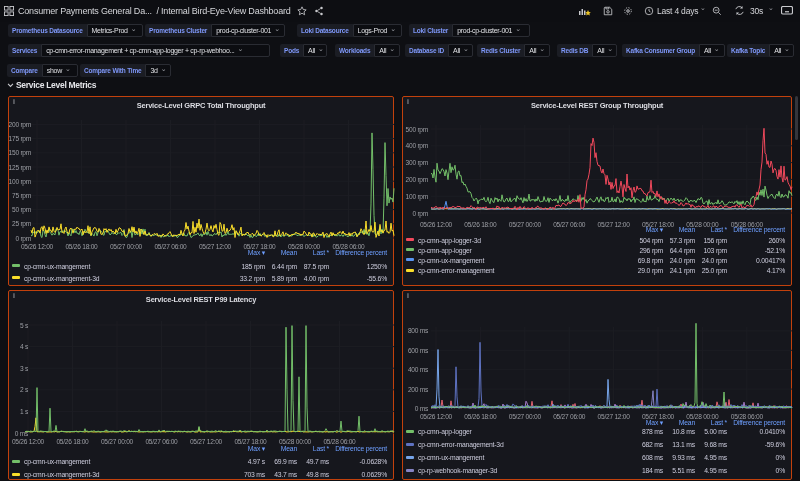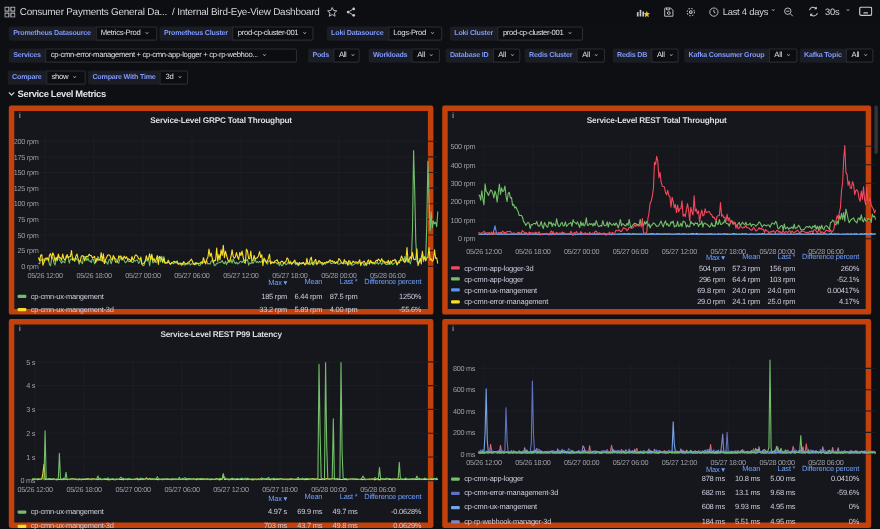--- a/index.html
+++ b/index.html
@@ -1,19 +1,19 @@
 <!DOCTYPE html>
 <html><head><meta charset="utf-8"><style>
 * { margin:0; padding:0; box-sizing:border-box; }
 html,body { width:800px; height:481px; background:#0e0f13; overflow:hidden;
   font-family:"Liberation Sans",sans-serif; }
 .nav { position:absolute; left:0; top:0; width:800px; height:22px; background:#0d0e12;
   display:flex; align-items:center; }
 .navtitle { color:#d5d6da; font-size:9px; letter-spacing:-0.2px; font-weight:500; white-space:nowrap; }
-.panel { position:absolute; background:#16171d; border:5px solid #c2410c; border-radius:2px; }
+.panel { position:absolute; background:#16171d; border:1px solid #c2410c; border-radius:2px; }
 .ptitle { position:absolute; top:4px; left:0; width:100%; text-align:center; color:#dcdde3;
   font-size:7.5px; letter-spacing:-0.2px; font-weight:bold; }
 .pinfo { position:absolute; top:1px; left:4px; color:#8e9096; font-size:7px; font-weight:bold; }
 .ax { fill:#9d9fa5; font-size:6.6px; letter-spacing:-0.25px; font-family:"Liberation Sans",sans-serif; }
 .lhdr,.lrow { position:absolute; left:0; width:100%; height:11px; font-size:6.8px; letter-spacing:-0.2px; }
 .lh { position:absolute; color:#6e9fff; font-weight:500; white-space:nowrap; }
 .lv { position:absolute; color:#ccccdc; white-space:nowrap; }
 .lname { color:#ccccdc; white-space:nowrap; }
 .dash { display:inline-block; width:8px; height:3px; border-radius:1px; margin:0 4px 1px 3px; flex:none; }
 .lrow { display:flex; align-items:center; }
@@ -210,21 +210,21 @@
       <span class="dash" style="background:#FADE2A"></span>
       <span class="lname">cp-cmn-ux-mangement-3d</span>
       <div class="lv" style="right:128px">33.2 rpm</div>
       <div class="lv" style="right:96px">5.89 rpm</div>
       <div class="lv" style="right:64px">4.00 rpm</div>
       <div class="lv" style="right:6px">-55.6%</div>
     </div>
 </div>
 <div class="panel" style="left:402px;top:96px;width:390px;height:190px">
 <div class="pinfo">i</div>
-<div class="ptitle">Service-Level REST Total Throughput</div>
+<div class="ptitle">Service-Level REST Group Throughput</div>
 <svg width="390" height="135" style="position:absolute;left:0;top:0">
       <line x1="28" y1="116.0" x2="389" y2="116.0" stroke="#1c1d23" stroke-width="1"></line>
       <line x1="28" y1="99.2" x2="389" y2="99.2" stroke="#1c1d23" stroke-width="1"></line>
       <line x1="28" y1="82.4" x2="389" y2="82.4" stroke="#1c1d23" stroke-width="1"></line>
       <line x1="28" y1="65.6" x2="389" y2="65.6" stroke="#1c1d23" stroke-width="1"></line>
       <line x1="28" y1="48.8" x2="389" y2="48.8" stroke="#1c1d23" stroke-width="1"></line>
       <line x1="28" y1="32.0" x2="389" y2="32.0" stroke="#1c1d23" stroke-width="1"></line>
       <line x1="33.0" y1="28" x2="33.0" y2="116.0" stroke="#1c1d23" stroke-width="1"></line>
       <line x1="77.4" y1="28" x2="77.4" y2="116.0" stroke="#1c1d23" stroke-width="1"></line>
       <line x1="121.8" y1="28" x2="121.8" y2="116.0" stroke="#1c1d23" stroke-width="1"></line>

